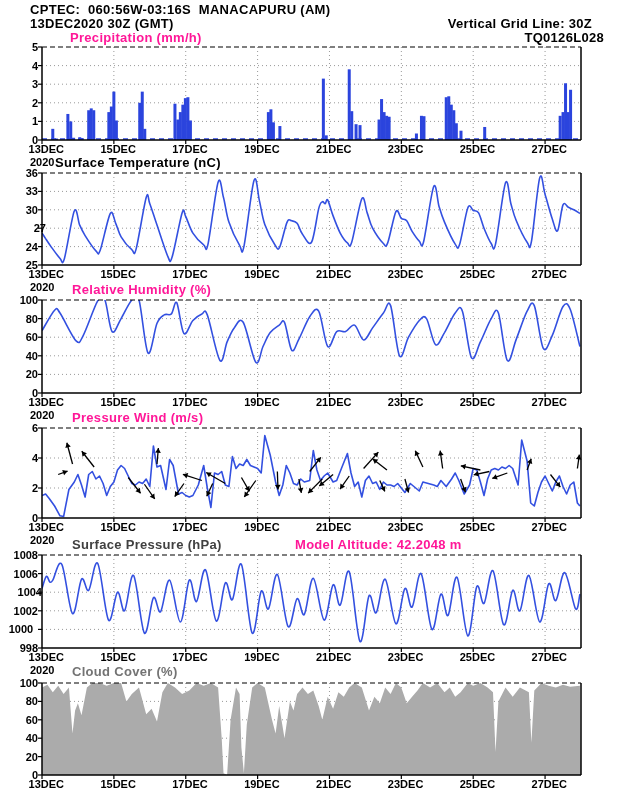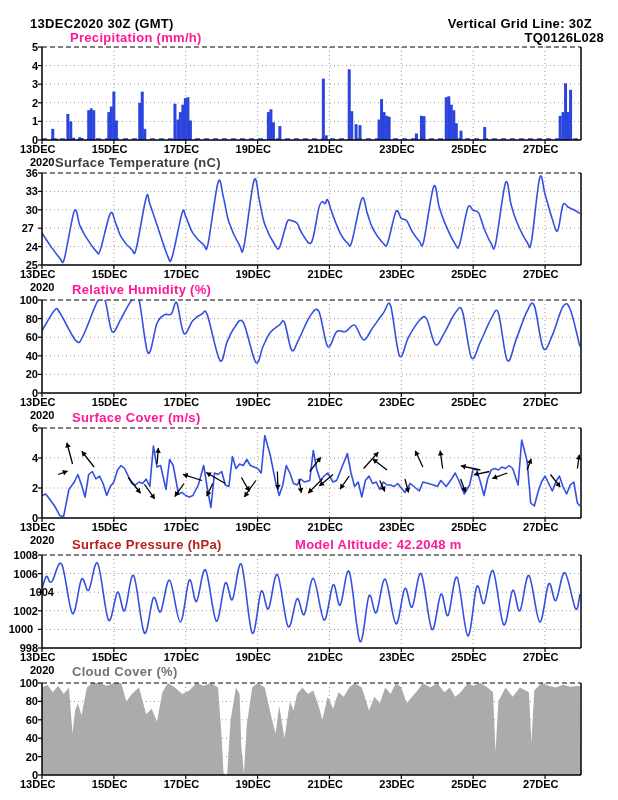--- a/index.html
+++ b/index.html
@@ -1,28 +1,29 @@
 <!DOCTYPE html>
 <html><head>
 <meta charset="utf-8">
 <style>
   html,body{margin:0;padding:0;background:#fff;}
   #stage{position:relative;width:618px;height:800px;background:#ffffff;overflow:hidden;
          font-family:"Liberation Sans",sans-serif;}
   .hdr{position:absolute;font-size:13px;font-weight:700;letter-spacing:0.3px;white-space:pre;}
   .ptitle{position:absolute;font-size:13px;font-weight:700;letter-spacing:0.3px;white-space:pre;}
   .ylab{position:absolute;font-size:11px;font-weight:700;text-align:right;width:34px;color:#000;}
-  .xlab{position:absolute;font-size:11px;font-weight:700;color:#000;width:44px;text-align:left;}
+  .xlab{position:absolute;font-size:11px;font-weight:700;color:#000;width:44px;text-align:right;}
   .yearlab{position:absolute;font-size:11px;font-weight:700;color:#000;}
   svg{position:absolute;left:0;top:0;}
 </style>
 </head>
 <body>
 
 <div id="stage">
+  <div class="hdr" style="left:30px;top:2px;">CPTEC:  060:56W-03:16S  MANACAPURU (AM)</div>
   <div class="hdr" style="left:30px;top:16px;">13DEC2020 30Z (GMT)</div>
   <div class="hdr" style="right:26px;top:16px;">Vertical Grid Line: 30Z</div>
   <div class="hdr" style="right:14px;top:30px;">TQ0126L028</div>
   <svg id="plot" width="618" height="800" viewBox="0 0 618 800">
       <g>
         <clipPath id="clip-precip">
           <rect x="42" y="47" width="539" height="93"></rect>
         </clipPath>
         <line x1="42" y1="121.4" x2="581" y2="121.4" stroke="#999999" stroke-width="1" stroke-dasharray="1 3"></line>
         <line x1="42" y1="102.8" x2="581" y2="102.8" stroke="#999999" stroke-width="1" stroke-dasharray="1 3"></line>
@@ -366,24 +367,24 @@
     <div class="ylab" style="left: 4px; top: 41px;">5</div>
     <div class="xlab" style="left: 20px; top: 143px;">13DEC</div>
     <div class="xlab" style="left: 91.8667px; top: 143px;">15DEC</div>
     <div class="xlab" style="left: 163.733px; top: 143px;">17DEC</div>
     <div class="xlab" style="left: 235.6px; top: 143px;">19DEC</div>
     <div class="xlab" style="left: 307.467px; top: 143px;">21DEC</div>
     <div class="xlab" style="left: 379.333px; top: 143px;">23DEC</div>
     <div class="xlab" style="left: 451.2px; top: 143px;">25DEC</div>
     <div class="xlab" style="left: 523.067px; top: 143px;">27DEC</div>
     <div class="yearlab" style="left: 30px; top: 156px;">2020</div>
-    <div class="ptitle" style="left: 55px; top: 155px; color: #404040;">Surface Temperature (nC)</div>
+    <div class="ptitle" style="left: 55px; top: 155px; color: #000000;">Surface Temperature (nC)</div>
     <div class="ylab" style="left: 4px; top: 259px;">25</div>
     <div class="ylab" style="left: 4px; top: 240.6px;">24</div>
-    <div class="ylab" style="left: 0; top: 222.2px;">27</div>
+    <div class="ylab" style="left: 12px; top: 222.2px;">27</div>
     <div class="ylab" style="left: 4px; top: 203.8px;">30</div>
     <div class="ylab" style="left: 4px; top: 185.4px;">33</div>
     <div class="ylab" style="left: 4px; top: 167px;">36</div>
     <div class="xlab" style="left: 20px; top: 268px;">13DEC</div>
     <div class="xlab" style="left: 91.8667px; top: 268px;">15DEC</div>
     <div class="xlab" style="left: 163.733px; top: 268px;">17DEC</div>
     <div class="xlab" style="left: 235.6px; top: 268px;">19DEC</div>
     <div class="xlab" style="left: 307.467px; top: 268px;">21DEC</div>
     <div class="xlab" style="left: 379.333px; top: 268px;">23DEC</div>
     <div class="xlab" style="left: 451.2px; top: 268px;">25DEC</div>
@@ -398,40 +399,40 @@
     <div class="ylab" style="left: 4px; top: 294px;">100</div>
     <div class="xlab" style="left: 20px; top: 396px;">13DEC</div>
     <div class="xlab" style="left: 91.8667px; top: 396px;">15DEC</div>
     <div class="xlab" style="left: 163.733px; top: 396px;">17DEC</div>
     <div class="xlab" style="left: 235.6px; top: 396px;">19DEC</div>
     <div class="xlab" style="left: 307.467px; top: 396px;">21DEC</div>
     <div class="xlab" style="left: 379.333px; top: 396px;">23DEC</div>
     <div class="xlab" style="left: 451.2px; top: 396px;">25DEC</div>
     <div class="xlab" style="left: 523.067px; top: 396px;">27DEC</div>
     <div class="yearlab" style="left: 30px; top: 409px;">2020</div>
-    <div class="ptitle" style="left: 72px; top: 410px; color: rgb(255, 23, 152);">Surface Cover (m/s)</div>
+    <div class="ptitle" style="left: 72px; top: 410px; color: rgb(255, 23, 152);">Pressure Wind (m/s)</div>
     <div class="ylab" style="left: 4px; top: 512px;">0</div>
     <div class="ylab" style="left: 4px; top: 482px;">2</div>
     <div class="ylab" style="left: 4px; top: 452px;">4</div>
     <div class="ylab" style="left: 4px; top: 422px;">6</div>
     <div class="xlab" style="left: 20px; top: 521px;">13DEC</div>
     <div class="xlab" style="left: 91.8667px; top: 521px;">15DEC</div>
     <div class="xlab" style="left: 163.733px; top: 521px;">17DEC</div>
     <div class="xlab" style="left: 235.6px; top: 521px;">19DEC</div>
     <div class="xlab" style="left: 307.467px; top: 521px;">21DEC</div>
     <div class="xlab" style="left: 379.333px; top: 521px;">23DEC</div>
     <div class="xlab" style="left: 451.2px; top: 521px;">25DEC</div>
     <div class="xlab" style="left: 523.067px; top: 521px;">27DEC</div>
     <div class="yearlab" style="left: 30px; top: 534px;">2020</div>
-    <div class="ptitle" style="left: 72px; top: 537px; color: #b91c1c;">Surface Pressure (hPa)</div>
+    <div class="ptitle" style="left: 72px; top: 537px; color: #404040;">Surface Pressure (hPa)</div>
     <div class="ptitle" style="left: 295px; top: 537px; color: rgb(255, 23, 152);">Model Altitude: 42.2048 m</div>
     <div class="ylab" style="left: 4px; top: 642px;">998</div>
     <div class="ylab" style="left: 4px; top: 623.4px; text-align: center;">1000</div>
     <div class="ylab" style="left: 4px; top: 604.8px;">1002</div>
-    <div class="ylab" style="left: 20px; top: 586.2px;">1004</div>
+    <div class="ylab" style="left: 8px; top: 586.2px;">1004</div>
     <div class="ylab" style="left: 4px; top: 567.6px;">1006</div>
     <div class="ylab" style="left: 4px; top: 549px;">1008</div>
     <div class="xlab" style="left: 20px; top: 651px;">13DEC</div>
     <div class="xlab" style="left: 91.8667px; top: 651px;">15DEC</div>
     <div class="xlab" style="left: 163.733px; top: 651px;">17DEC</div>
     <div class="xlab" style="left: 235.6px; top: 651px;">19DEC</div>
     <div class="xlab" style="left: 307.467px; top: 651px;">21DEC</div>
     <div class="xlab" style="left: 379.333px; top: 651px;">23DEC</div>
     <div class="xlab" style="left: 451.2px; top: 651px;">25DEC</div>
     <div class="xlab" style="left: 523.067px; top: 651px;">27DEC</div>

